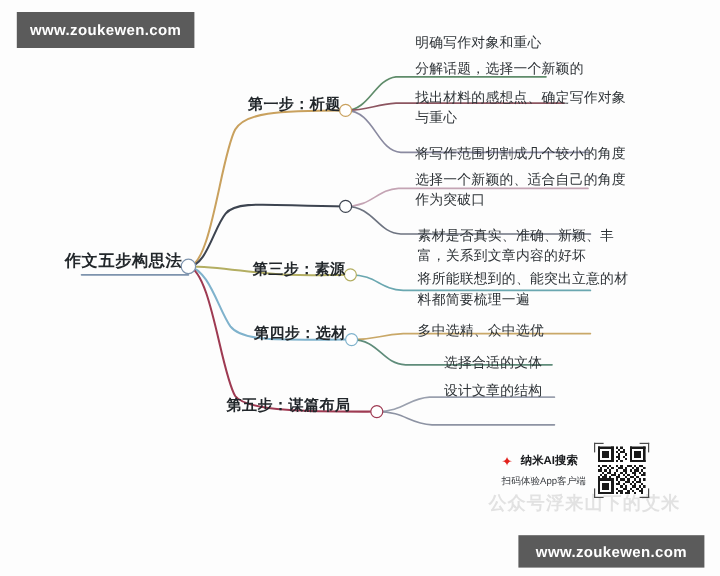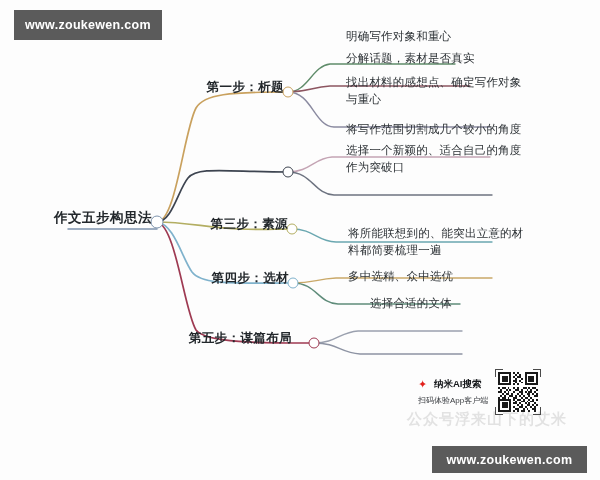--- a/index.html
+++ b/index.html
@@ -178,41 +178,44 @@
     <path d="M 314 343 C 336 343 340 332 358 331 L 462 331" stroke="#9aa0ae" stroke-width="1.4"></path>
     <path d="M 314 343 C 338 343 340 353 360 354 L 462 354" stroke="#8d93a3" stroke-width="1.4"></path>
   </svg>
 
   <div class="node-dot dot-root" style="left:157px; top:222px; border-color:#7d93ad;"></div>
   <div class="lbl lbl-root" style="left:152px; top:219px;">作文五步构思法</div>
 
   <div class="node-dot dot-lvl1" style="left:288px; top:92px; border-color:#c9a15e;"></div>
   <div class="lbl lbl-lvl1" style="left:284px; top:89px;">第一步：析题</div>
   <div class="lbl lbl-lvl2" style="left:346px; top:63px;">明确写作对象和重心</div>
-  <div class="lbl lbl-lvl2" style="left:346px; top:85px;">分解话题，素材是否真实</div>
+  <div class="lbl lbl-lvl2" style="left:346px; top:85px;">分解话题，选择一个新颖的</div>
   <div class="lbl lbl-lvl2" style="left:346px; top:126px;">找出材料的感想点、确定写作对象
 与重心</div>
 
   <div class="node-dot dot-lvl1" style="left:288px; top:172px; border-color:#3d4450;"></div>
   <div class="lbl lbl-lvl2" style="left:346px; top:156px;">将写作范围切割成几个较小的角度</div>
   <div class="lbl lbl-lvl2" style="left:346px; top:194px;">选择一个新颖的、适合自己的角度
 作为突破口</div>
 
   <div class="node-dot dot-lvl1" style="left:292px; top:229px; border-color:#b3ae62;"></div>
   <div class="lbl lbl-lvl1" style="left:288px; top:226px;">第三步：素源</div>
+  <div class="lbl lbl-lvl2" style="left:348px; top:241px;">素材是否真实、准确、新颖、丰
+富，关系到文章内容的好坏</div>
 
   <div class="node-dot dot-lvl1" style="left:293px; top:283px; border-color:#7fb2cc;"></div>
   <div class="lbl lbl-lvl1" style="left:289px; top:280px;">第四步：选材</div>
   <div class="lbl lbl-lvl2" style="left:348px; top:277px;">将所能联想到的、能突出立意的材
 料都简要梳理一遍</div>
   <div class="lbl lbl-lvl2" style="left:348px; top:303px;">多中选精、众中选优</div>
 
   <div class="node-dot dot-lvl1" style="left:314px; top:343px; border-color:#9e3a52;"></div>
   <div class="lbl lbl-lvl1" style="left:292px; top:340px;">第五步：谋篇布局</div>
   <div class="lbl lbl-lvl2" style="left:370px; top:330px;">选择合适的文体</div>
+  <div class="lbl lbl-lvl2" style="left:370px; top:353px;">设计文章的结构</div>
 
   <div id="faint-wm">公众号浮来山下的艾米</div>
 
   <div id="promo">
     <div id="promo-text">
       <div class="promo-row1">
         <span id="nami-mark">✦</span>
         <span id="promo-title">纳米AI搜索</span>
       </div>
       <div id="promo-sub">扫码体验App客户端</div>

